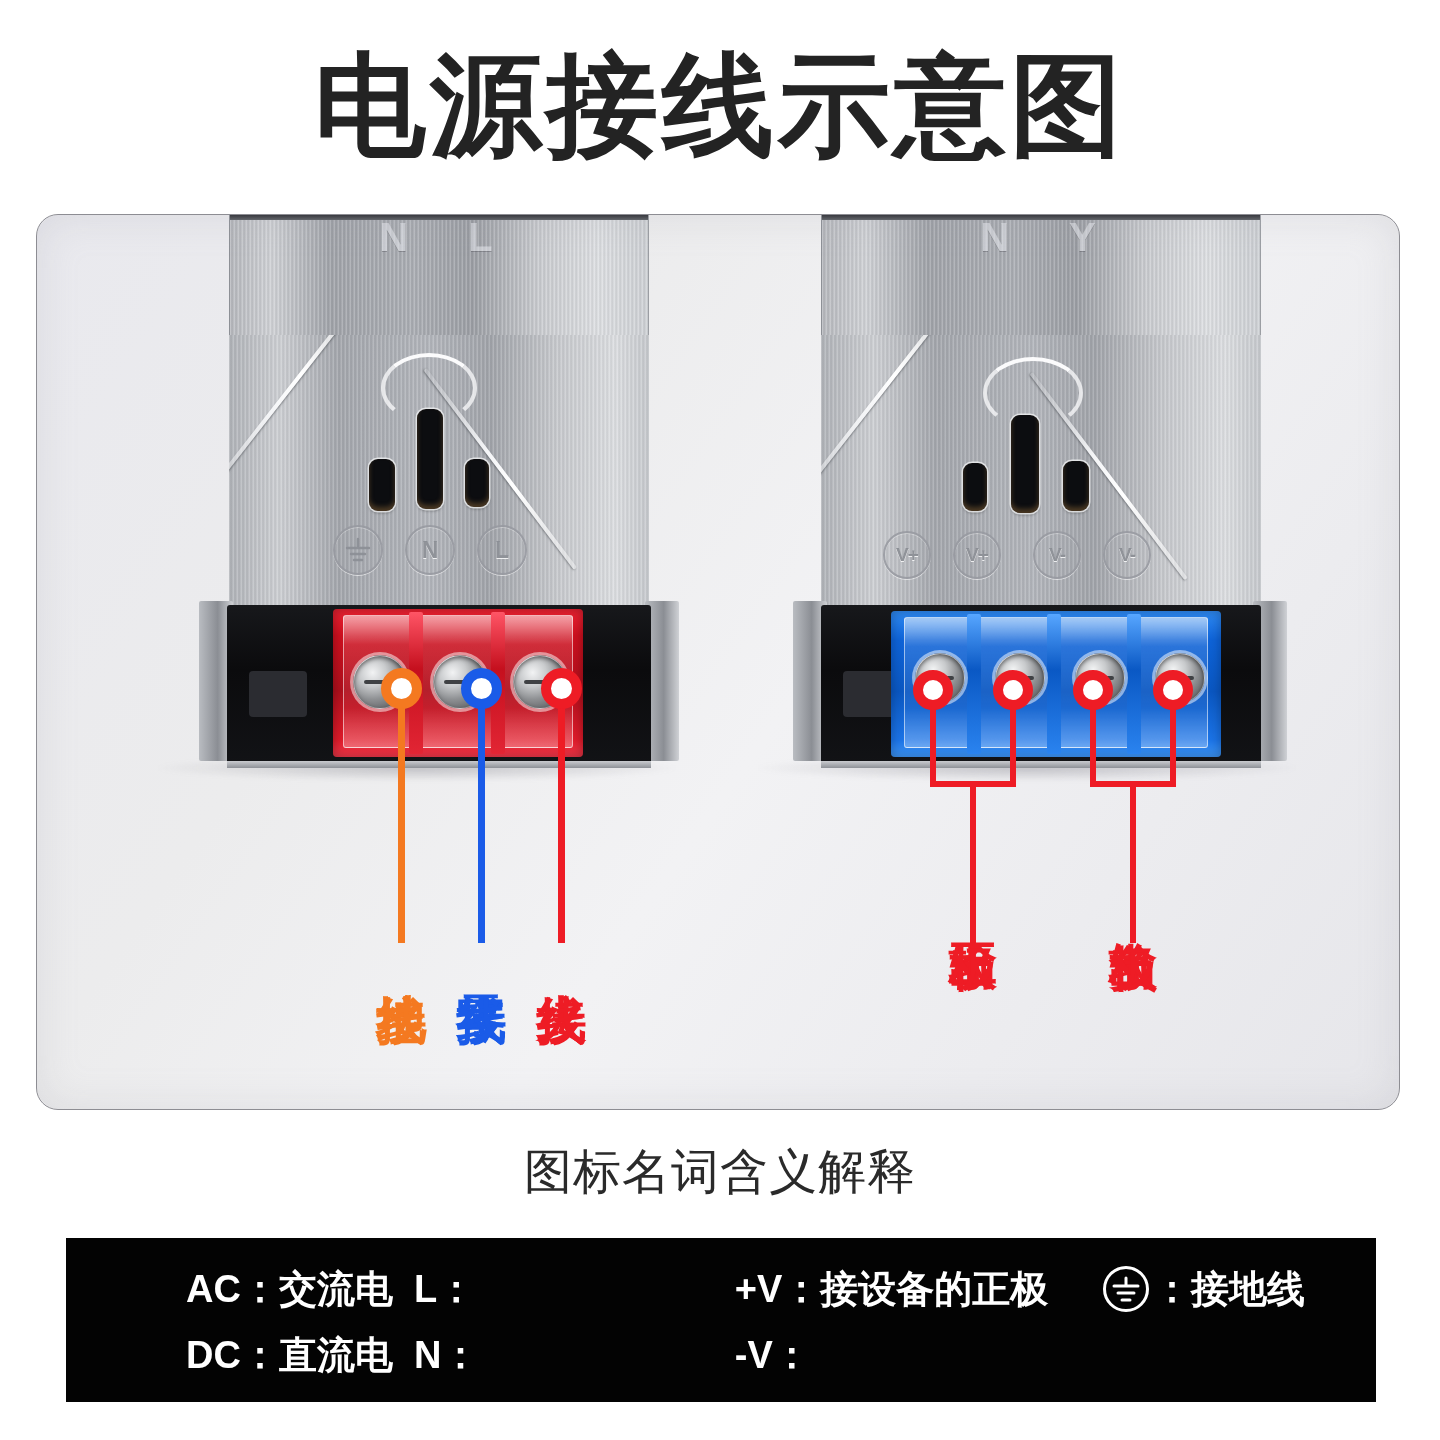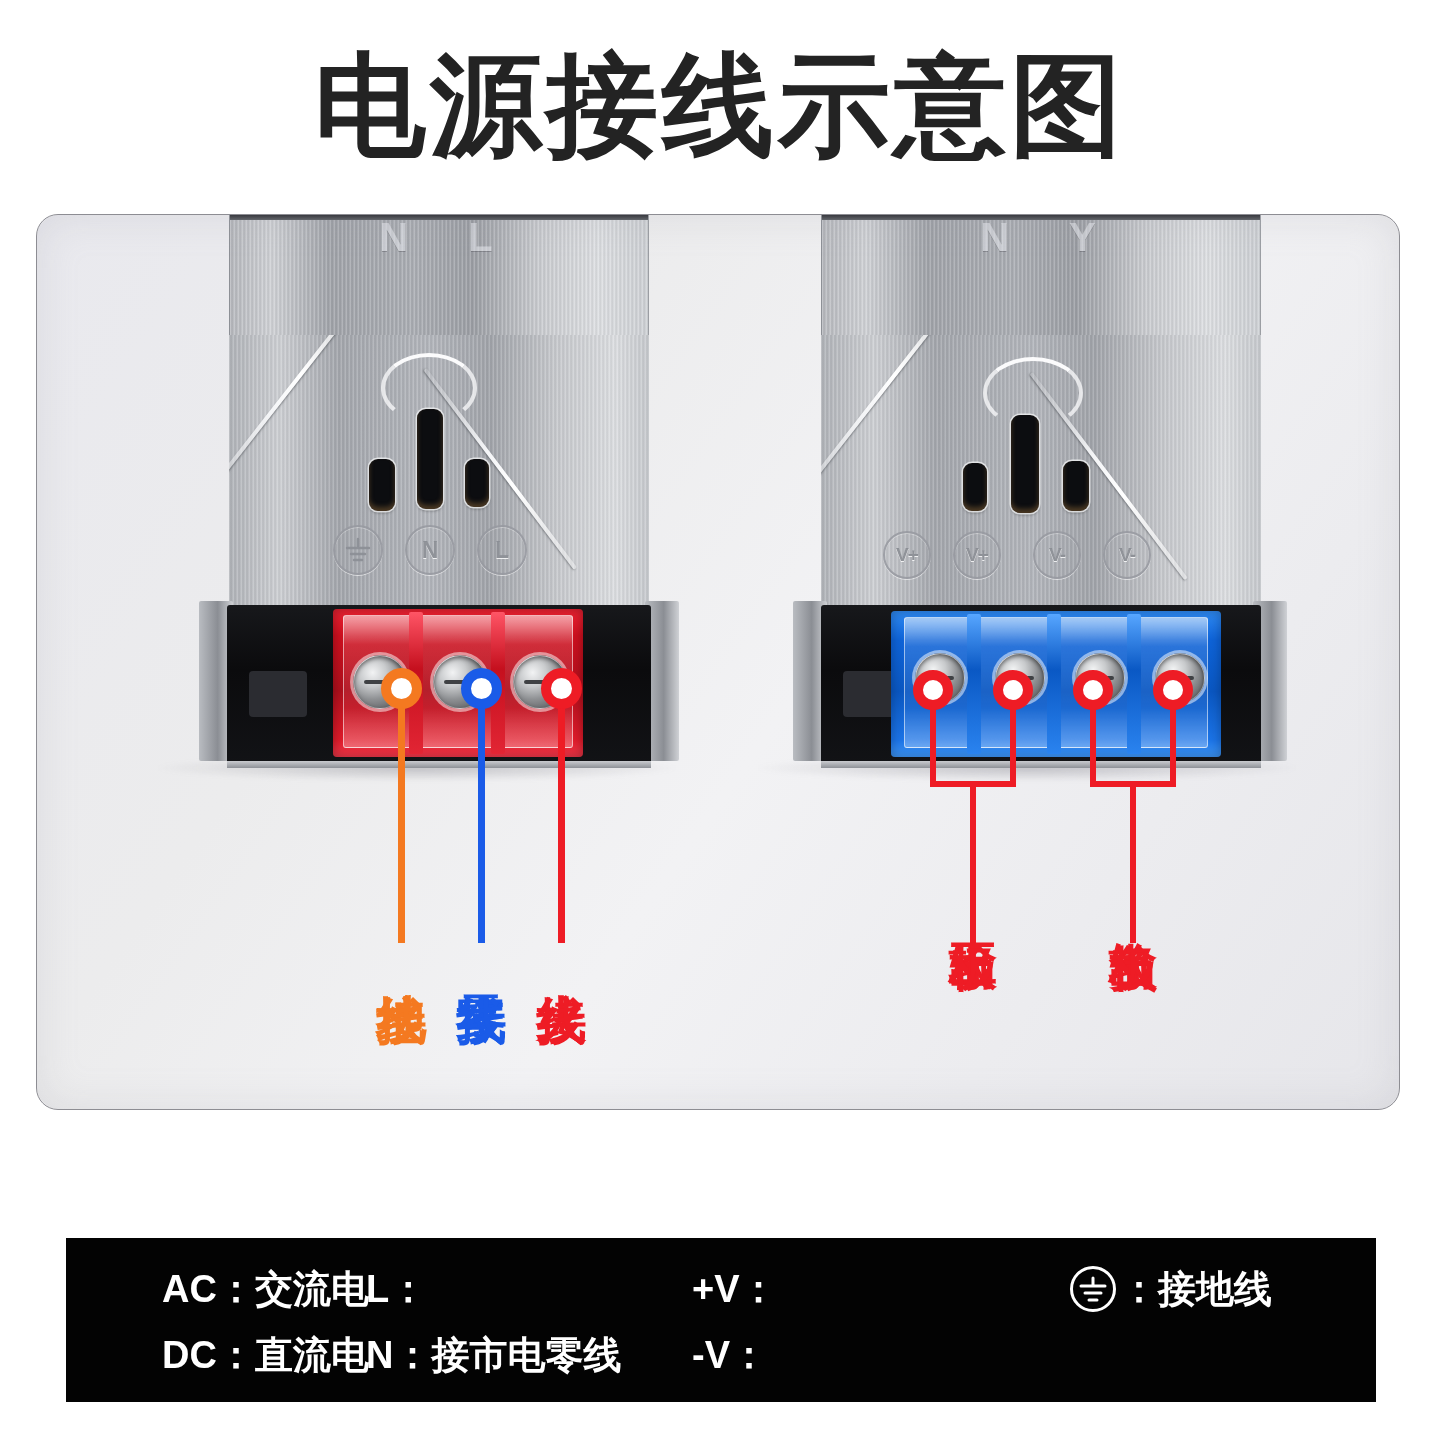--- a/index.html
+++ b/index.html
@@ -205,21 +205,21 @@
     width:1310px; height:164px;
     background:#030303;
     padding:18px 0 0 0;
   }
   .legend-row{
     display:flex; align-items:center;
     height:66px;
     color:#ffffff; font-size:38px; font-weight:700;
     letter-spacing:0px;
   }
-  .legend-cell{ display:flex; align-items:center; white-space:nowrap; }
+  .legend-cell{ display:flex; align-items:center; white-space:nowrap;margin-left:24px; }
   .lc1{ width:300px; padding-left:96px; }
   .lc2{ width:326px; }
   .lc3{ width:378px; }
   .lc4{ width:300px; }
   .gnd-circle{
     width:46px; height:46px; border-radius:50%;
     border:3px solid #fff; display:inline-flex;
     align-items:center; justify-content:center;
     margin-right:4px;
   }
@@ -384,36 +384,38 @@
     <div class="vlabel" style="left:420px; top:738px; font-size:50px; color:#1A5BE8;">接零线</div>
 
     <div class="vlabel" style="left:500px; top:738px; font-size:50px; color:#EE1C25;">接火线</div>
 
     <div class="vlabel" style="left:912px; top:688px; font-size:48px; color:#EE1C25;">输出正极</div>
 
     <div class="vlabel" style="left:1072px; top:688px; font-size:48px; color:#EE1C25;">输出负极</div>
 
   </div>
 
+  <div class="caption">图标名词含义解释</div>
 
   <div class="legend">
 
     <div class="legend-row">
       <div class="legend-cell lc1">
         <span>AC</span>
         <span>：</span>
         <span>交流电</span>
       </div>
       <div class="legend-cell lc2">
         <span>L</span>
         <span>：</span>
       </div>
       <div class="legend-cell lc3">
         <span>+V</span>
         <span>：</span>
+        <span>接设备的正极</span>
       </div>
       <div class="legend-cell lc4">
         <span class="gnd-circle">
           <svg width="30" height="28" viewBox="0 0 30 28" aria-hidden="true">
             <g stroke="#ffffff" stroke-width="3" stroke-linecap="round" fill="none">
               <line x1="15" y1="3" x2="15" y2="10"></line>
               <line x1="3" y1="11" x2="27" y2="11"></line>
               <line x1="7" y1="18" x2="23" y2="18"></line>
               <line x1="11" y1="25" x2="19" y2="25"></line>
             </g>
@@ -426,21 +428,20 @@
 
     <div class="legend-row">
       <div class="legend-cell lc1">
         <span>DC</span>
         <span>：</span>
         <span>直流电</span>
       </div>
       <div class="legend-cell lc2">
         <span>N</span>
         <span>：</span>
-        <span>接市电零线</span>
       </div>
       <div class="legend-cell lc3">
         <span>-V</span>
         <span>：</span>
       </div>
       <div class="legend-cell lc4"></div>
     </div>
 
   </div>
 

